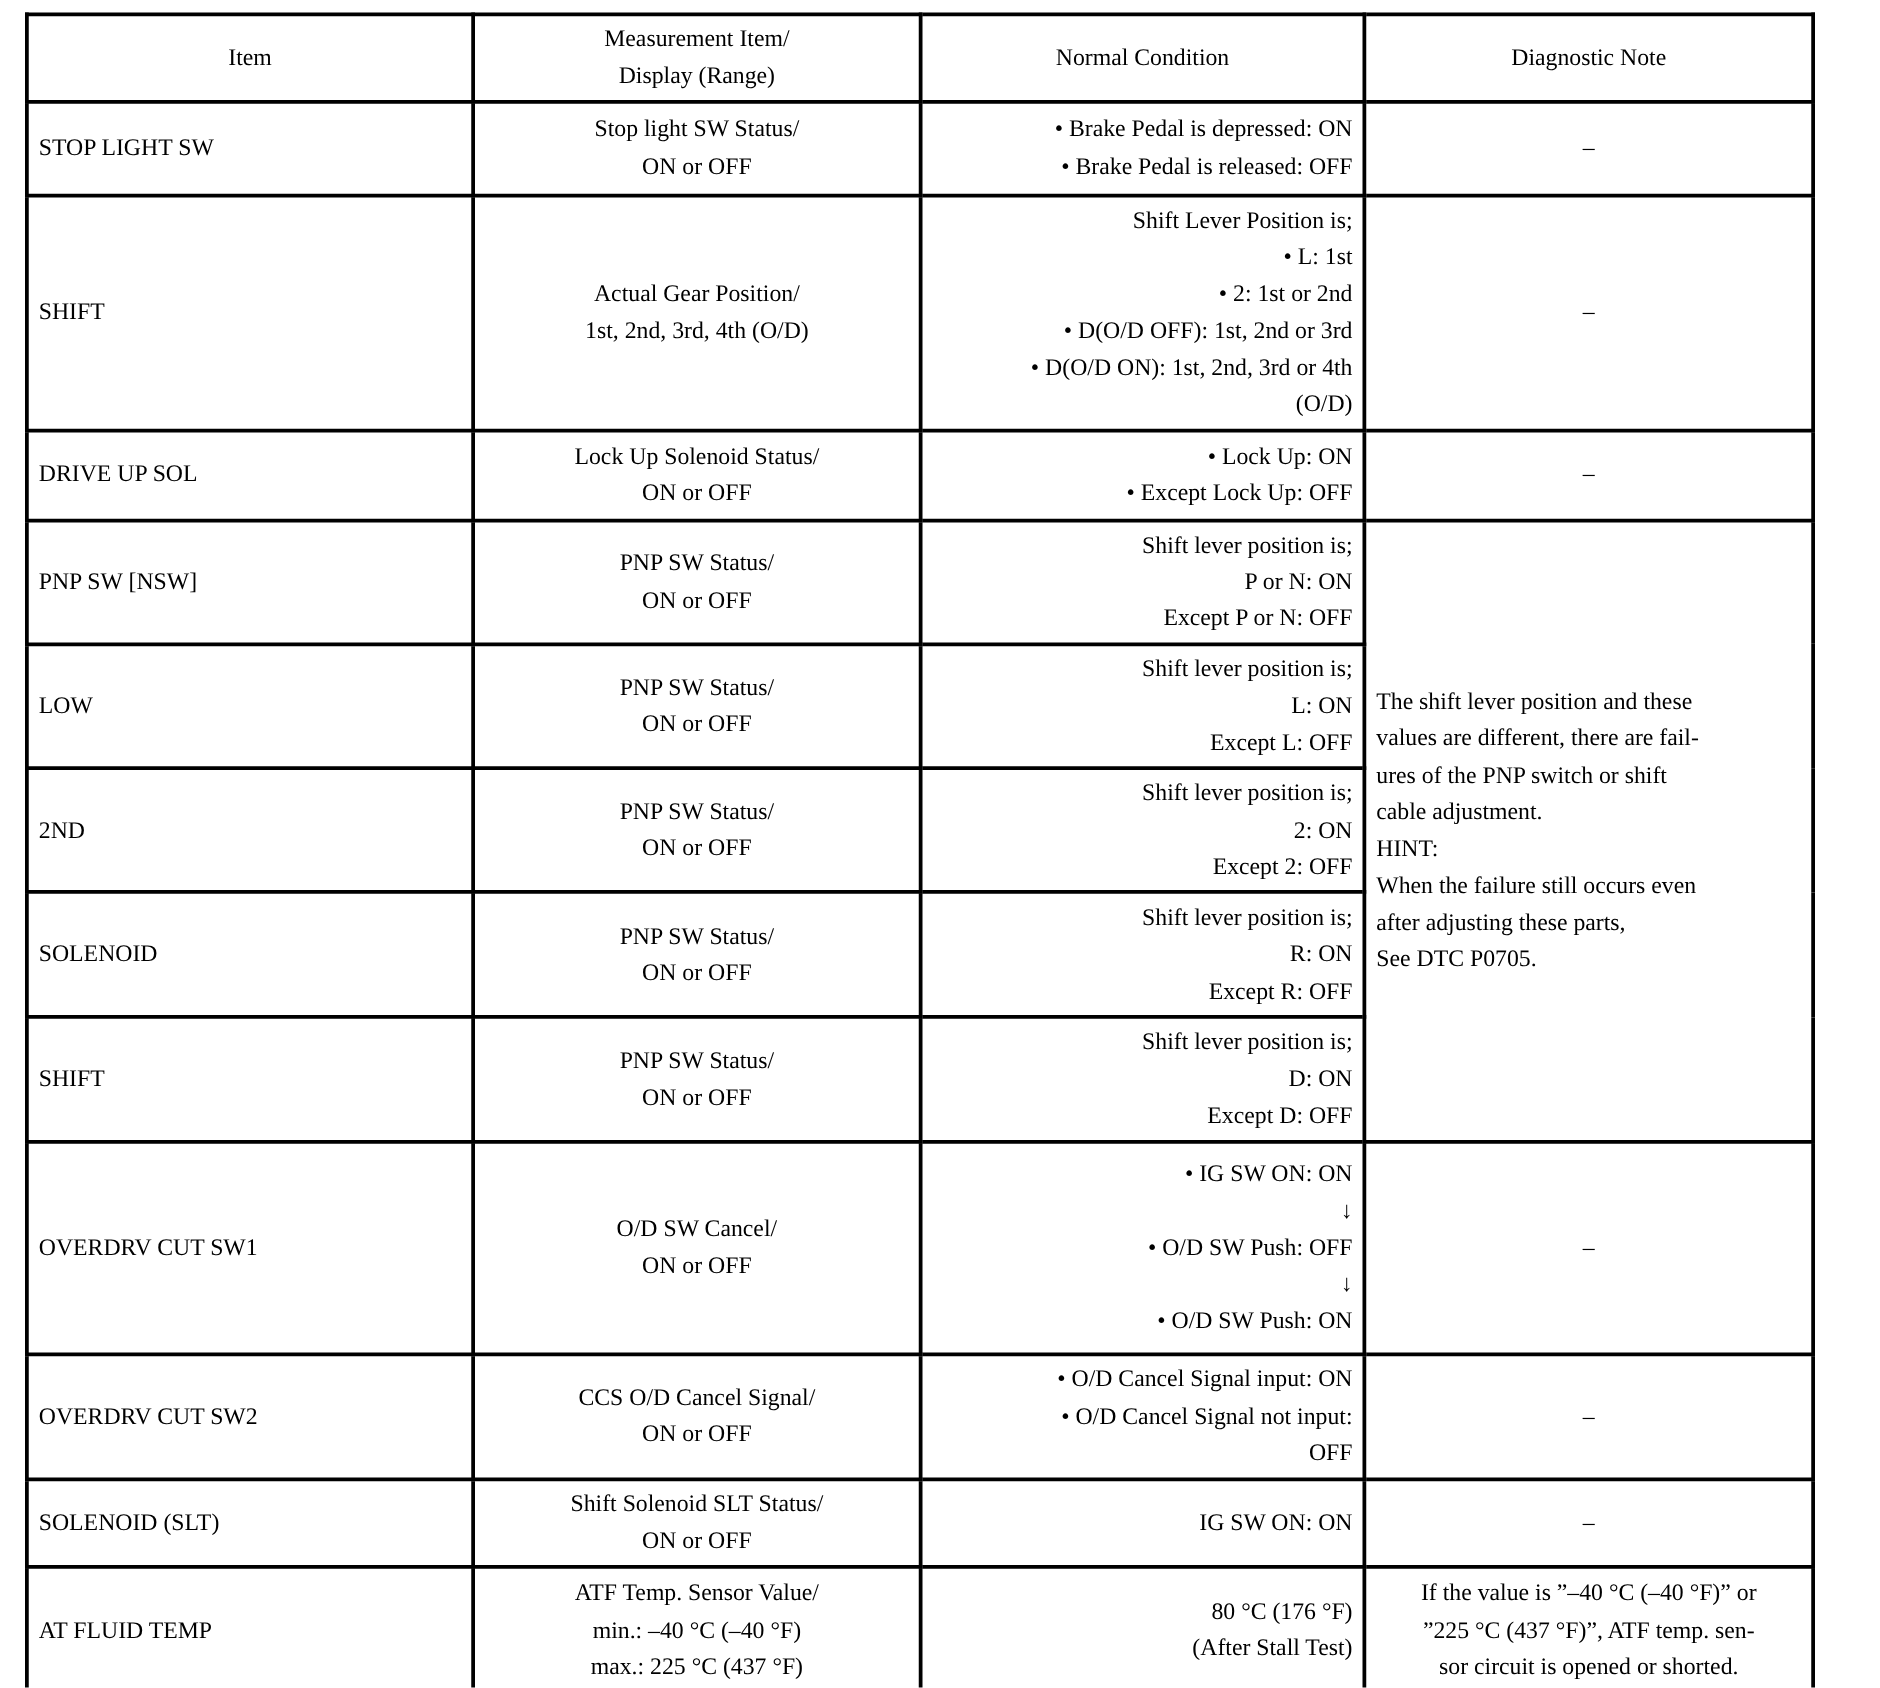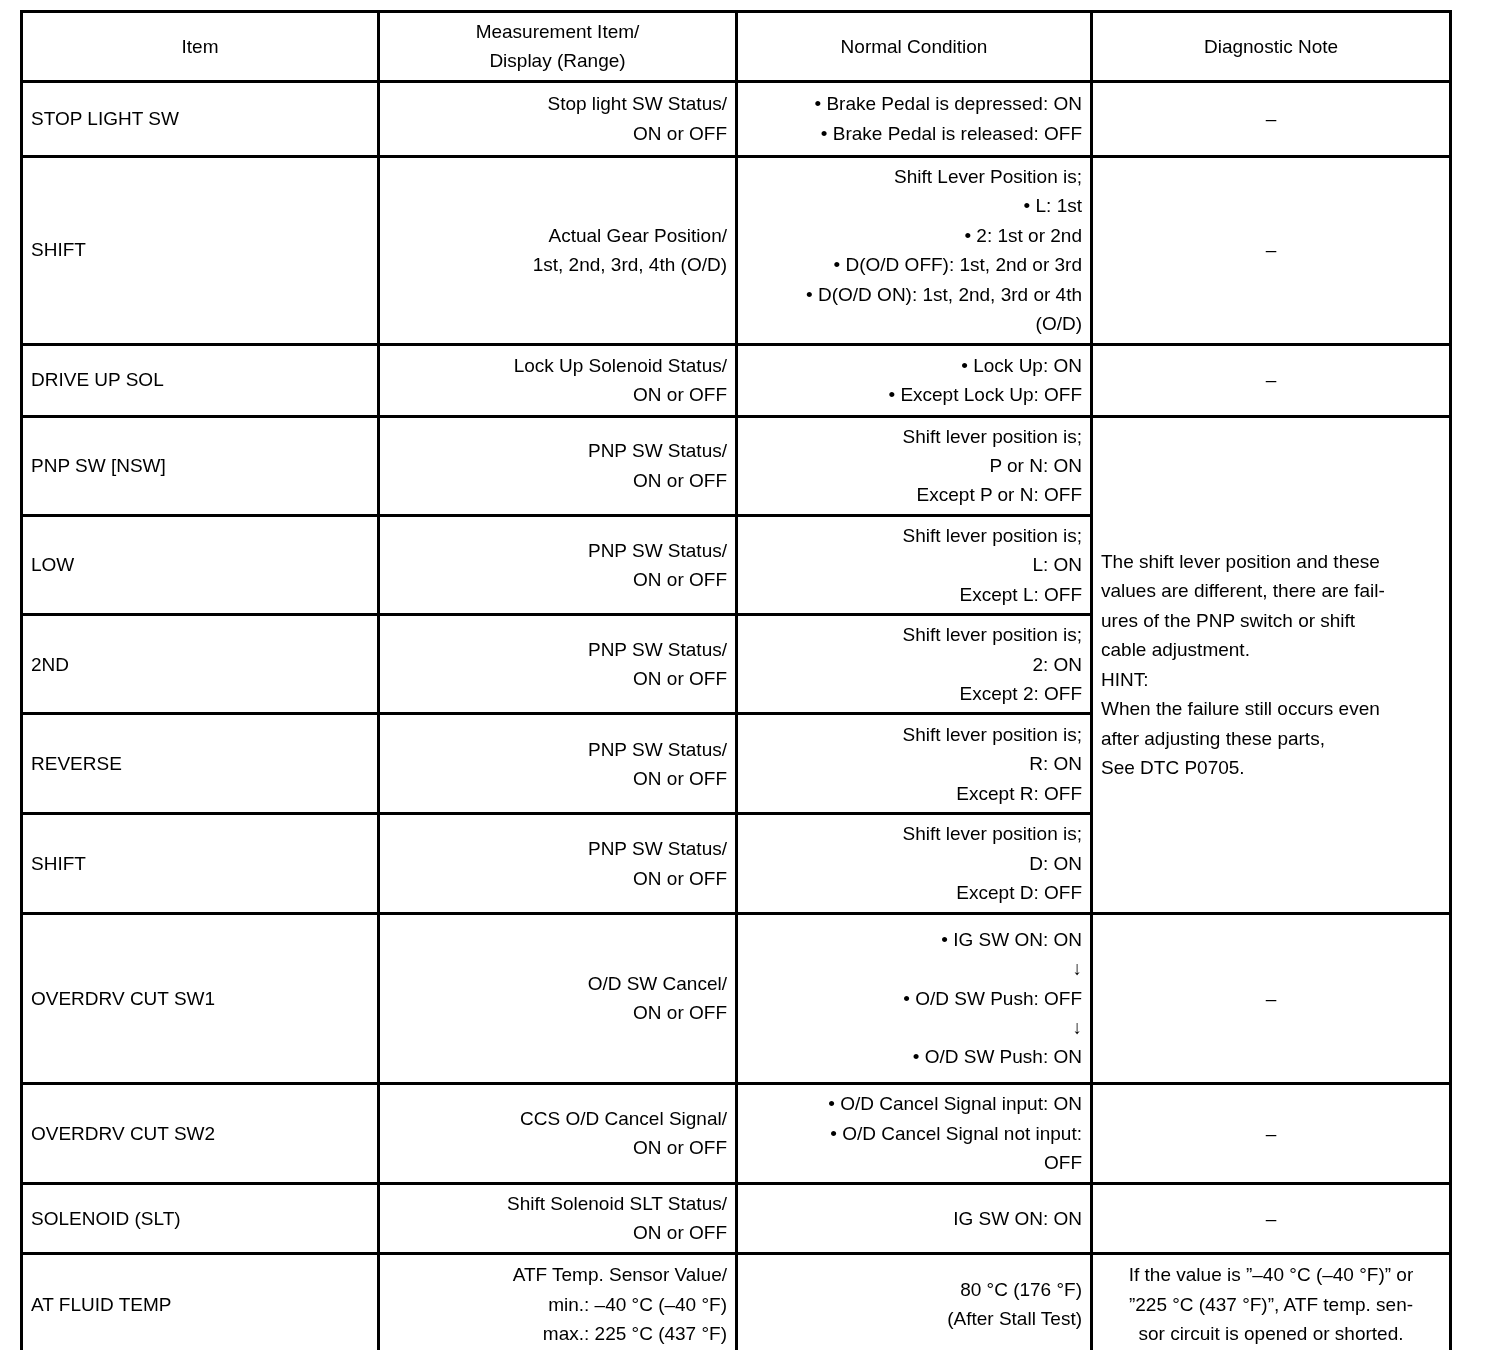--- a/index.html
+++ b/index.html
@@ -7,20 +7,21 @@
     padding: 0;
     background: #ffffff;
     font-family: "Liberation Sans", sans-serif;
     color: #000000;
   }
   .page {
     width: 1240px;
     height: 1350px;
     position: relative;
     background: #ffffff;
+    font-family: Liberation Serif, serif;
   }
   table.data-table {
     position: absolute;
     left: 20px;
     top: 10px;
     border-collapse: collapse;
     table-layout: fixed;
     width: 1429px;
     font-size: 19px;
     line-height: 1.55;
@@ -35,21 +36,21 @@
   th.hdr {
     font-weight: normal;
     text-align: center;
     white-space: pre-wrap;
   }
   td.item-cell {
     text-align: left;
     white-space: pre-wrap;
   }
   td.meas-cell {
-    text-align: right;
+    text-align: center;
     white-space: pre-wrap;
   }
   td.cond-cell {
     text-align: right;
     white-space: pre-wrap;
     padding-left: 9px;
   }
   td.note-cell {
     text-align: center;
     white-space: pre-wrap;
@@ -141,21 +142,21 @@
       <tr style="height:98px">
         <td class="item-cell">2ND</td>
         <td class="meas-cell">PNP SW Status/
 ON or OFF</td>
         <td class="cond-cell">Shift lever position is;
 2: ON
 Except 2: OFF</td>
       </tr>
 
       <tr style="height:100px">
-        <td class="item-cell">REVERSE</td>
+        <td class="item-cell">SOLENOID</td>
         <td class="meas-cell">PNP SW Status/
 ON or OFF</td>
         <td class="cond-cell">Shift lever position is;
 R: ON
 Except R: OFF</td>
       </tr>
 
       <tr style="height:98px">
         <td class="item-cell">SHIFT</td>
         <td class="meas-cell">PNP SW Status/

